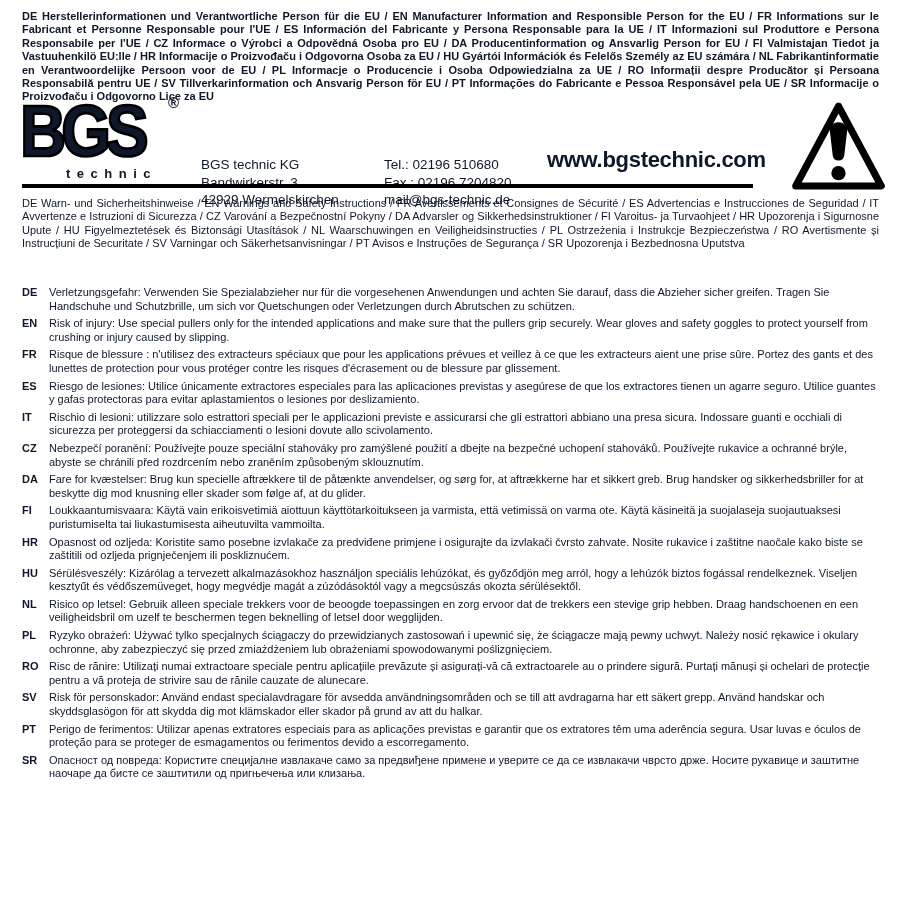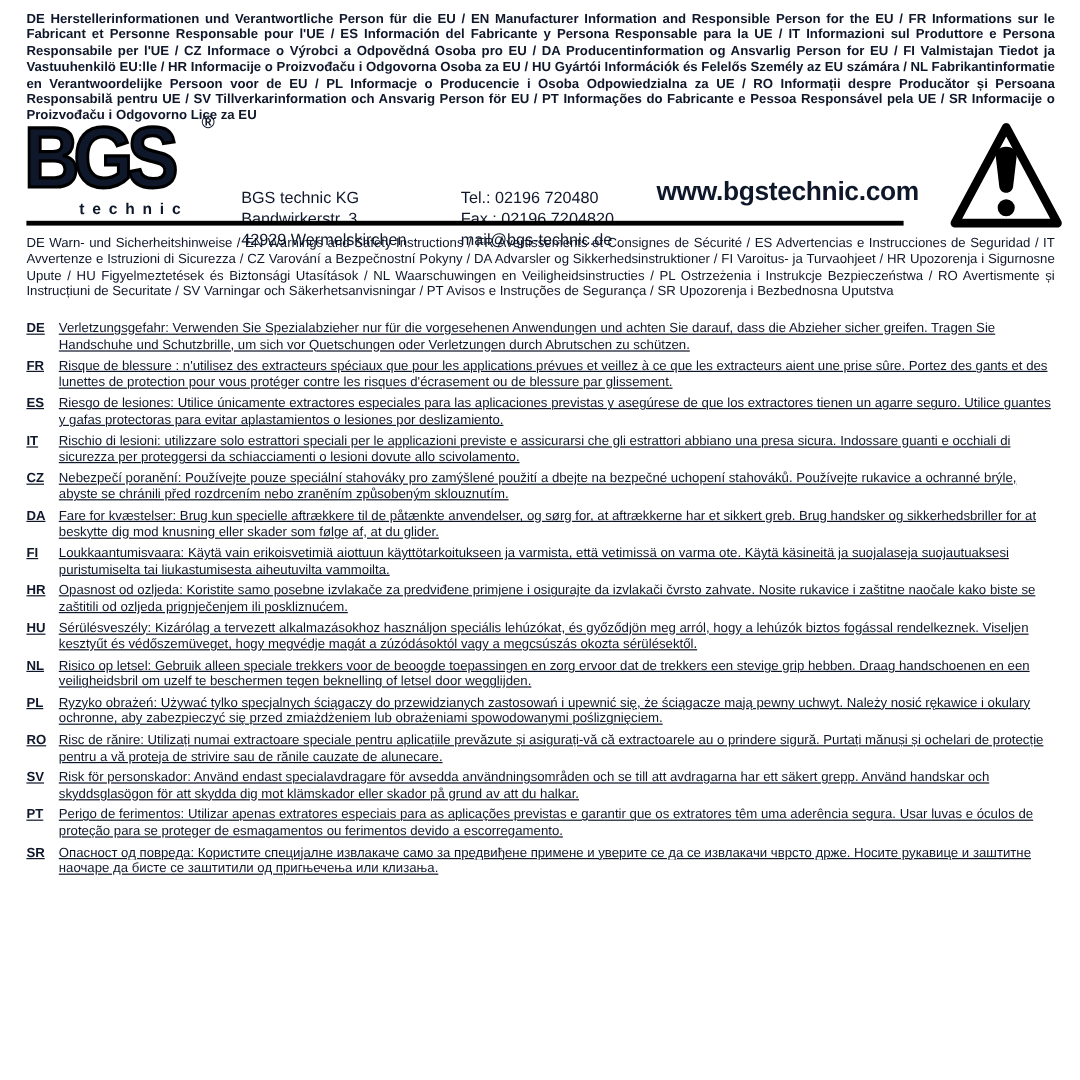--- a/index.html
+++ b/index.html
@@ -87,23 +87,22 @@
     left: 22px; top: 197px;
     width: 857px;
     margin: 0;
     font-size: 11px;
     font-weight: normal;
     line-height: 13.4px;
     text-align: justify;
   }
   .warnings {
     position: absolute;
-    left: 22px; top: 268px;
+    left: 22px; top: 286px;
     width: 857px;
-    text-decoration: underline;
   }
   .warning-row {
     display: flex;
     margin-bottom: 4px;
     font-size: 11px;
     line-height: 13.6px;
   }
   .warning-row .lang {
     flex: 0 0 27px;
     font-weight: bold;
@@ -123,21 +122,21 @@
     <div class="logo-technic">technic</div>
   </div>
 
   <div class="addr">
     <div>BGS technic KG</div>
     <div>Bandwirkerstr. 3</div>
     <div>42929 Wermelskirchen</div>
   </div>
 
   <div class="contact">
-    <div>Tel.: 02196 720480</div>
+    <div>Tel.: 02196 510680</div>
     <div>Fax.: 02196 7204820</div>
     <div>mail@bgs-technic.de</div>
   </div>
 
   <div class="website">www.bgstechnic.com</div>
 
   <svg class="warn-triangle" viewBox="0 0 100 100" xmlns="http://www.w3.org/2000/svg">
     <path d="M50 7 L95 91 L5 91 Z" fill="none" stroke="#000" stroke-width="7.5" stroke-linejoin="round"></path>
     <path d="M50 24 c6.2 0 9.6 3.9 9.1 9.1 l-3 25.5 c-0.4 3.6 -2.7 5.7 -6.1 5.7 s-5.7 -2.1 -6.1 -5.7 l-3 -25.5 c-0.5 -5.2 2.9 -9.1 9.1 -9.1 z" fill="#000"></path>
     <circle cx="50" cy="77.5" r="7.5" fill="#000"></circle>
@@ -146,20 +145,24 @@
   <div class="rule"></div>
 
   <p class="warn-header">DE Warn- und Sicherheitshinweise  /  EN Warnings and Safety Instructions  /  FR Avertissements et Consignes de Sécurité  /  ES Advertencias e Instrucciones de Seguridad  /  IT Avvertenze e Istruzioni di Sicurezza  /  CZ Varování a Bezpečnostní Pokyny  /  DA Advarsler og Sikkerhedsinstruktioner  /  FI Varoitus- ja Turvaohjeet  /  HR Upozorenja i Sigurnosne Upute  /  HU Figyelmeztetések és Biztonsági Utasítások  /  NL Waarschuwingen en Veiligheidsinstructies  /  PL Ostrzeżenia i Instrukcje Bezpieczeństwa  /  RO Avertismente și Instrucțiuni de Securitate  /  SV Varningar och Säkerhetsanvisningar  /  PT Avisos e Instruções de Segurança  /  SR Upozorenja i Bezbednosna Uputstva</p>
 
   <div class="warnings">
     <div class="warning-row">
         <span class="lang">DE</span>
         <span class="text">Verletzungsgefahr: Verwenden Sie Spezialabzieher nur für die vorgesehenen Anwendungen und achten Sie darauf, dass die Abzieher sicher greifen. Tragen Sie Handschuhe und Schutzbrille, um sich vor Quetschungen oder Verletzungen durch Abrutschen zu schützen.</span>
       </div>
     <div class="warning-row">
+        <span class="lang">EN</span>
+        <span class="text">Risk of injury: Use special pullers only for the intended applications and make sure that the pullers grip securely. Wear gloves and safety goggles to protect yourself from crushing or injury caused by slipping.</span>
+      </div>
+    <div class="warning-row">
         <span class="lang">FR</span>
         <span class="text">Risque de blessure : n'utilisez des extracteurs spéciaux que pour les applications prévues et veillez à ce que les extracteurs aient une prise sûre. Portez des gants et des lunettes de protection pour vous protéger contre les risques d'écrasement ou de blessure par glissement.</span>
       </div>
     <div class="warning-row">
         <span class="lang">ES</span>
         <span class="text">Riesgo de lesiones: Utilice únicamente extractores especiales para las aplicaciones previstas y asegúrese de que los extractores tienen un agarre seguro. Utilice guantes y gafas protectoras para evitar aplastamientos o lesiones por deslizamiento.</span>
       </div>
     <div class="warning-row">
         <span class="lang">IT</span>
         <span class="text">Rischio di lesioni: utilizzare solo estrattori speciali per le applicazioni previste e assicurarsi che gli estrattori abbiano una presa sicura. Indossare guanti e occhiali di sicurezza per proteggersi da schiacciamenti o lesioni dovute allo scivolamento.</span>

